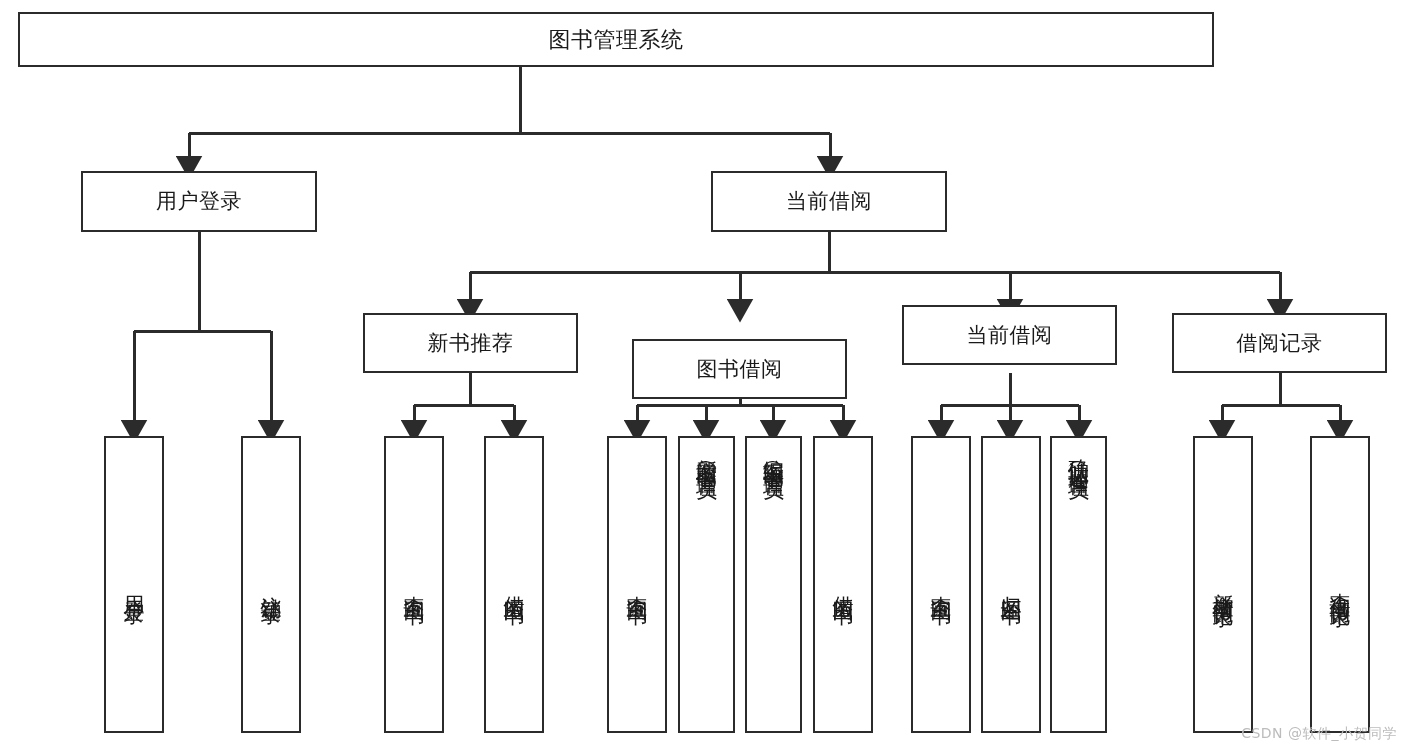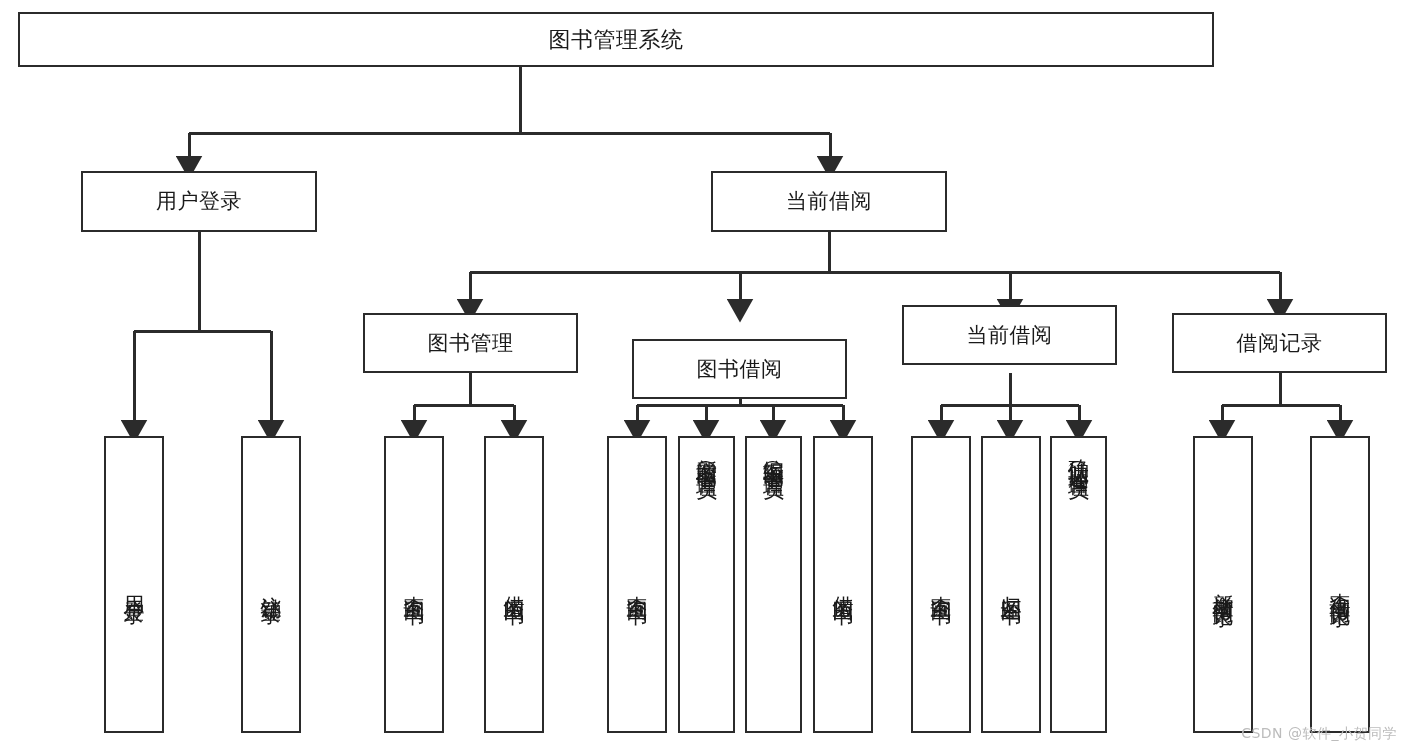--- a/index.html
+++ b/index.html
@@ -131,21 +131,21 @@
   </div>
 
   <div class="node level2" style="left:81px; top:171px; width:236px; height:61px;">
     <span class="node-label">用户登录</span>
   </div>
   <div class="node level2" style="left:711px; top:171px; width:236px; height:61px;">
     <span class="node-label">当前借阅</span>
   </div>
 
   <div class="node level3" style="left:363px; top:313px; width:215px; height:60px;">
-    <span class="node-label">图书管理</span>
+    <span class="node-label">新书推荐</span>
   </div>
   <div class="node level3" style="left:632px; top:313px; width:215px; height:60px;margin-top:26px;">
     <span class="node-label">图书借阅</span>
   </div>
   <div class="node level3" style="left:902px; top:305px; width:215px; height:60px;">
     <span class="node-label">当前借阅</span>
   </div>
   <div class="node level3" style="left:1172px; top:313px; width:215px; height:60px;">
     <span class="node-label">借阅记录</span>
   </div>

